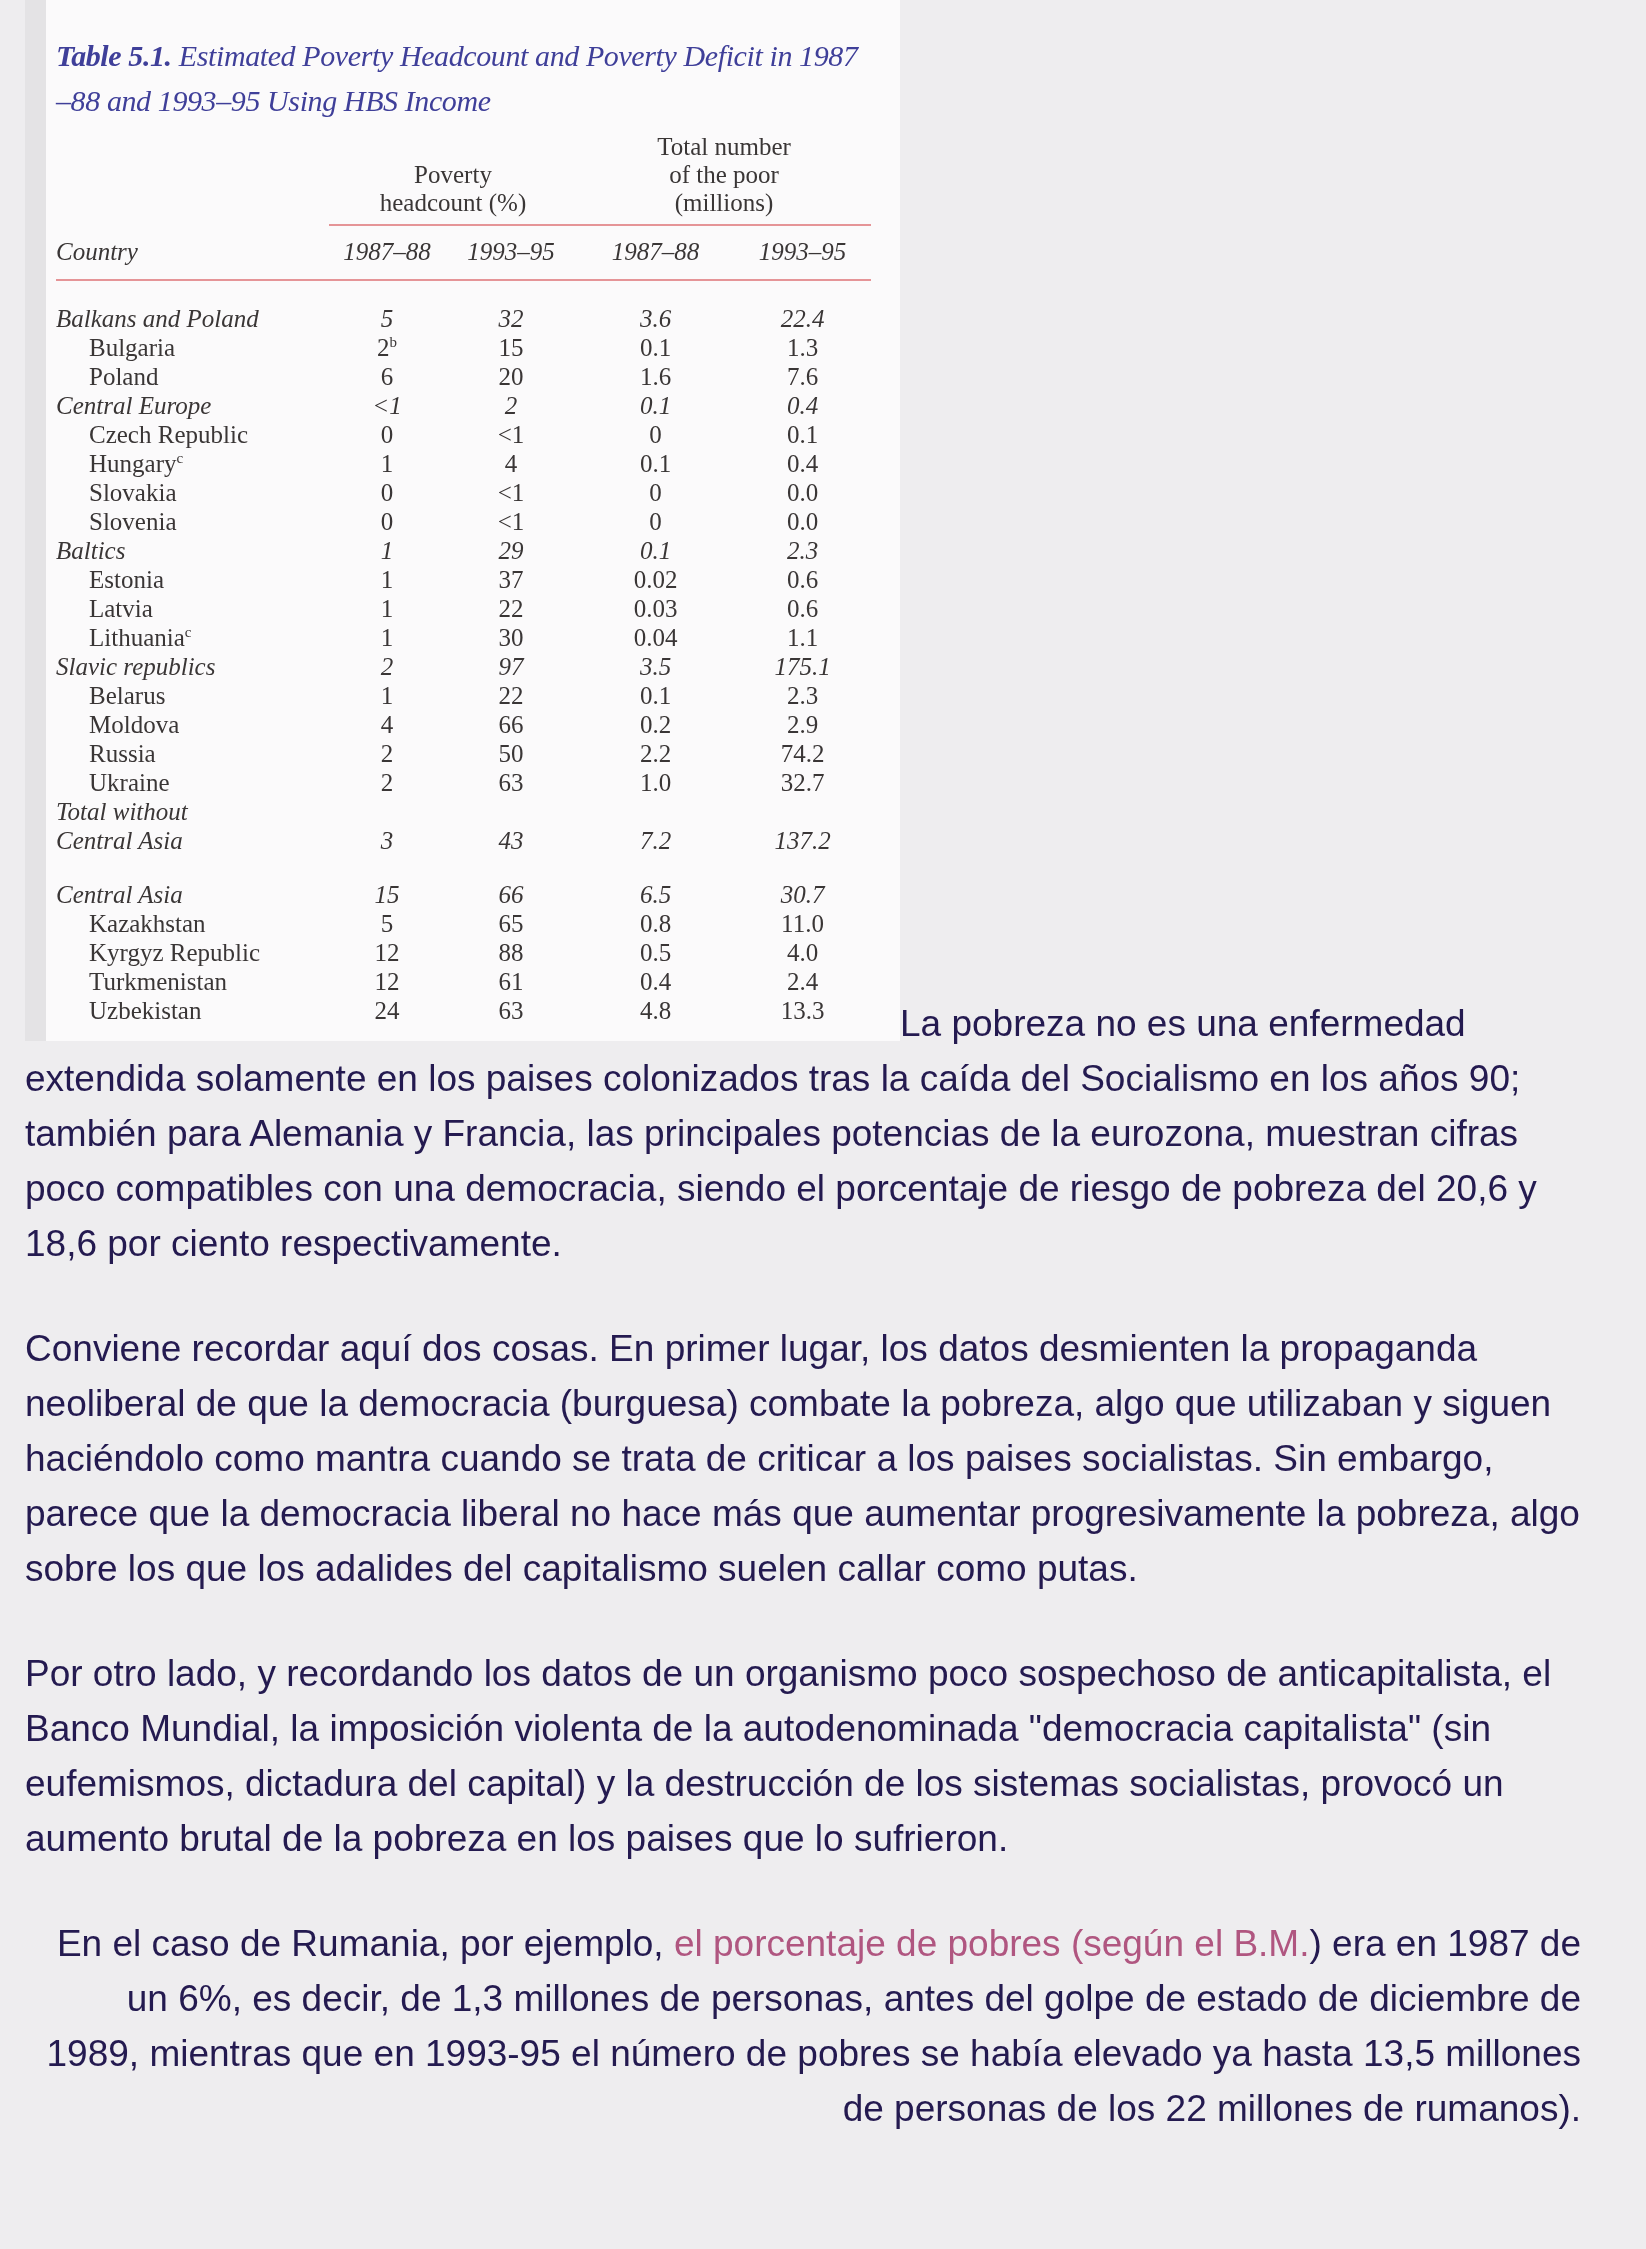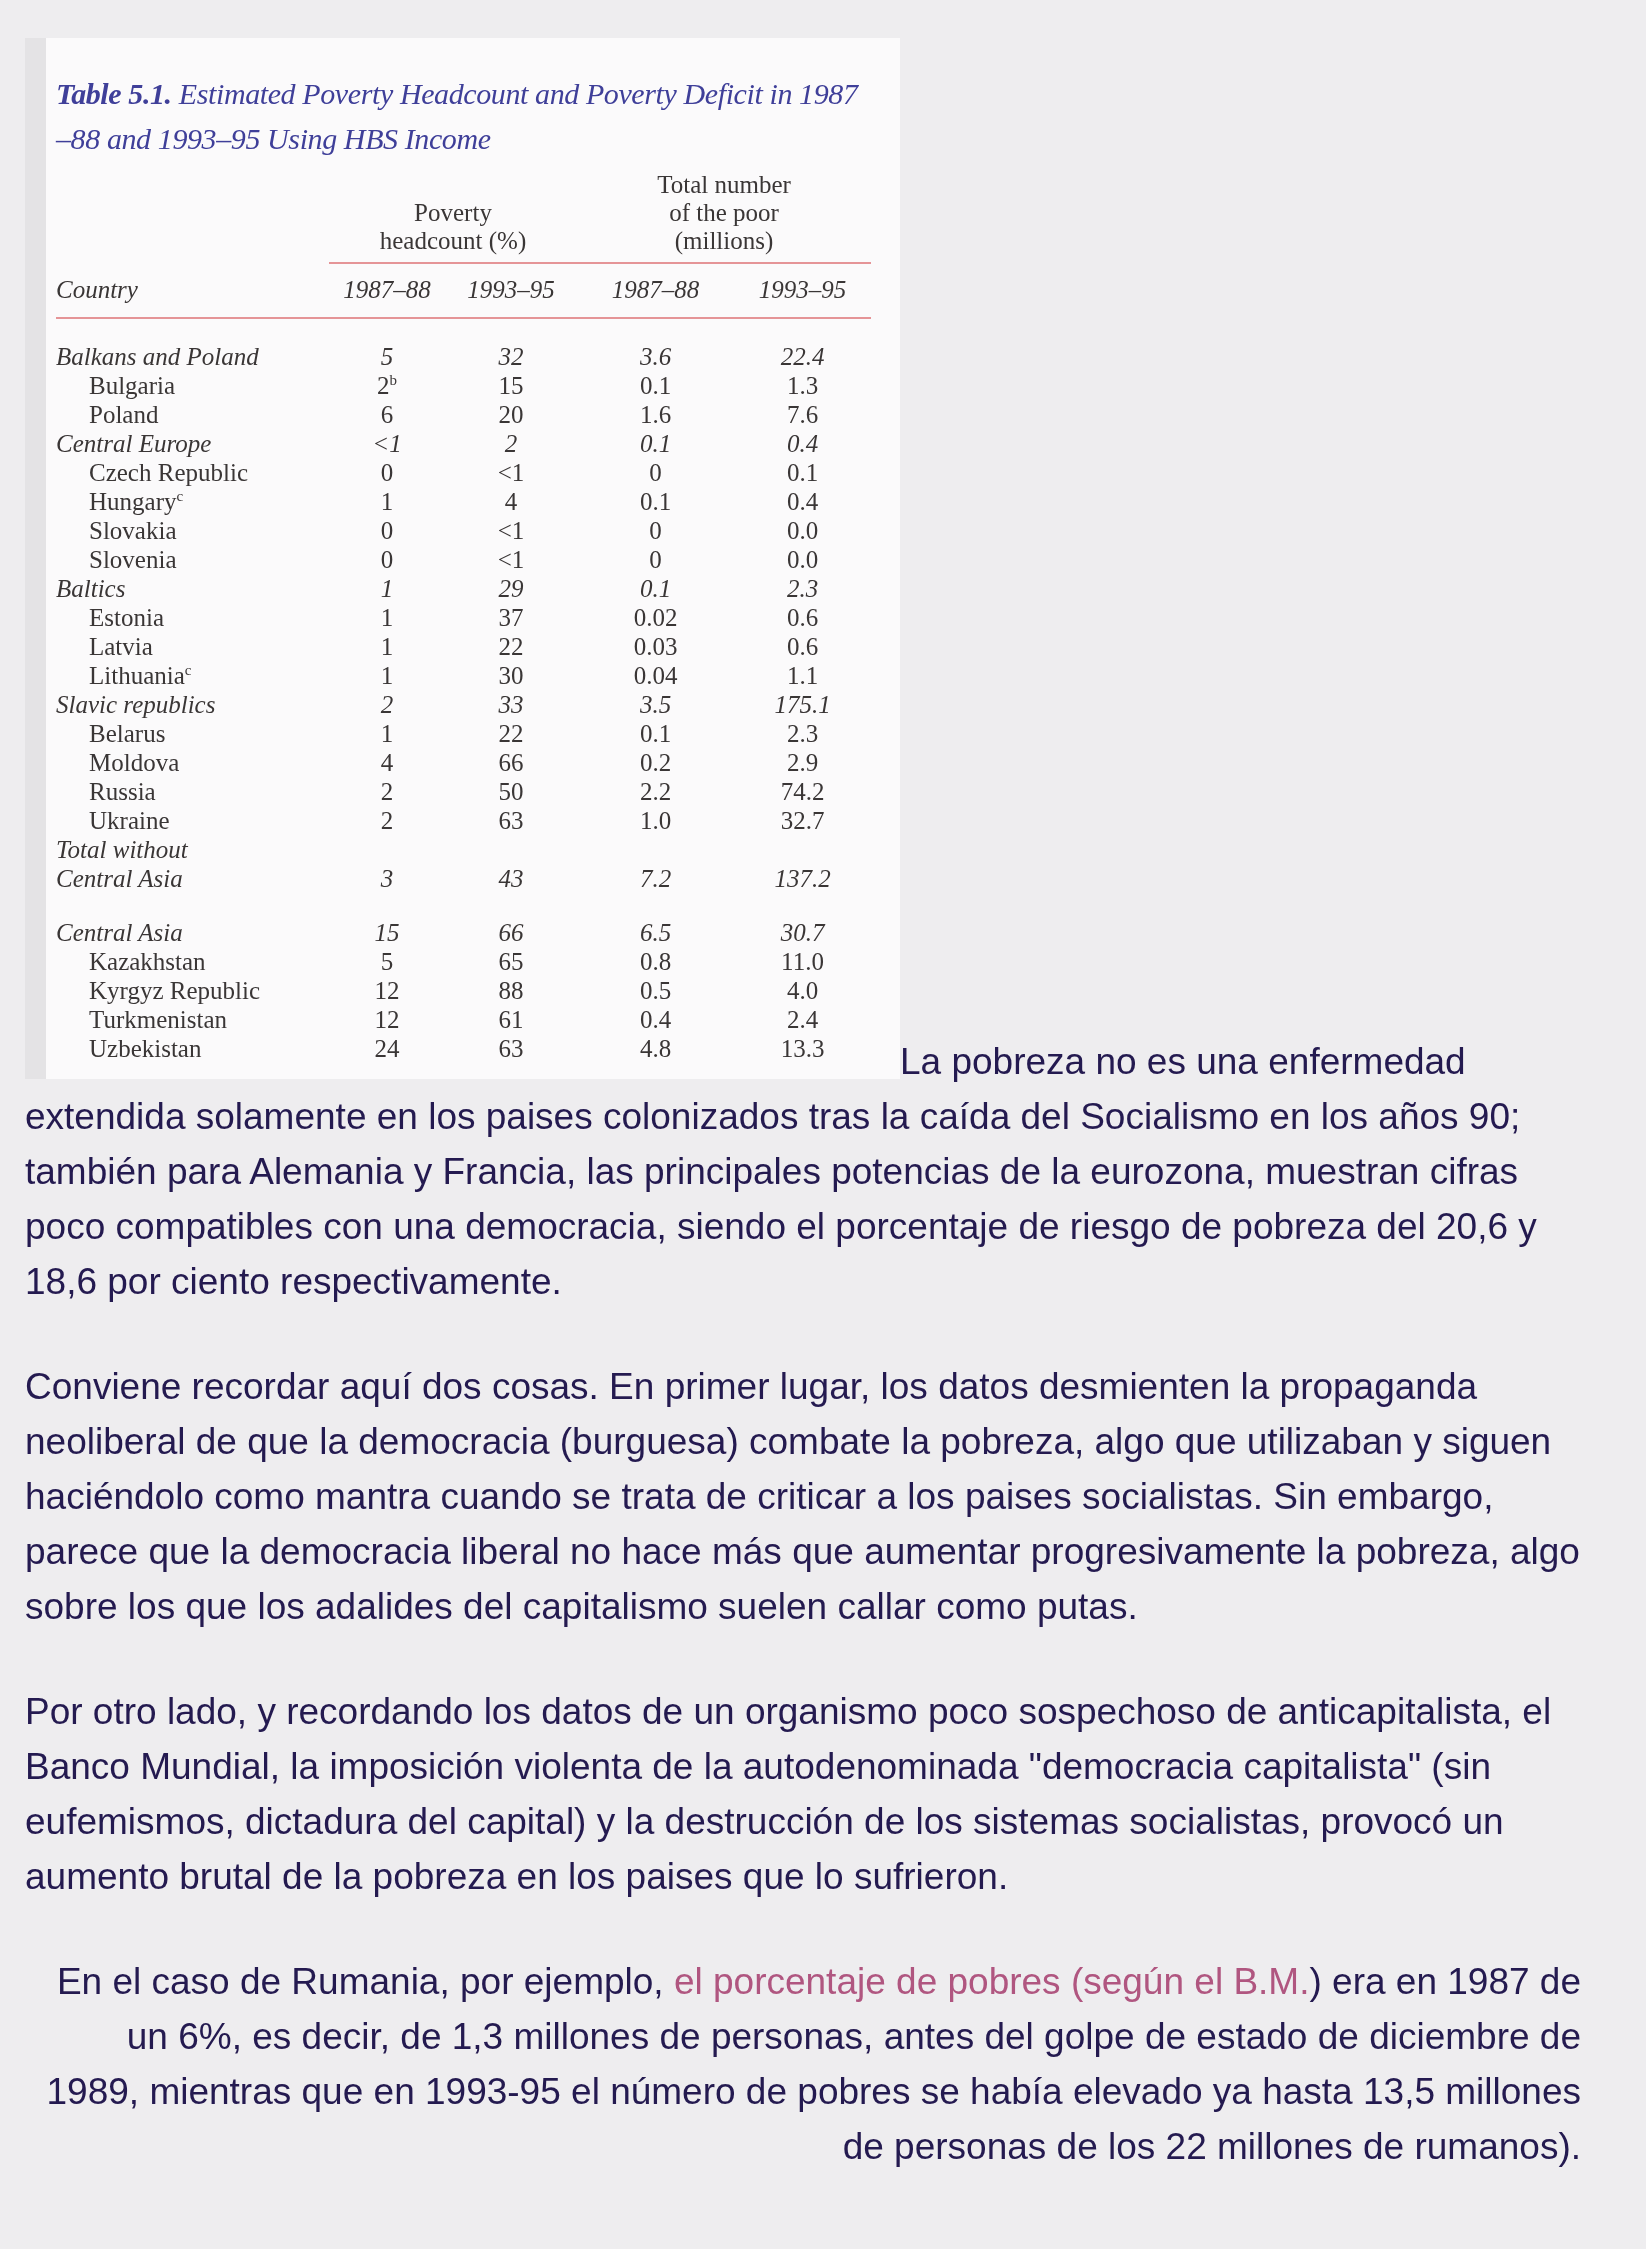--- a/index.html
+++ b/index.html
@@ -18,21 +18,20 @@
     background:var(--page-bg);
     font-family:"Liberation Sans", sans-serif;
     color:var(--body-text);
     overflow:hidden;
   }
   .content{
     padding:0 25px;
     width:1556px;
     font-size:37px;
     line-height:55px;
-    margin-top:38px;
   }
   .para{margin:0 0 50px 0;}
   .para:last-child{margin-bottom:0;text-align:right;}
 
   
   .scan{
     display:inline-block;
     vertical-align:-5px;
     overflow:hidden;
     width:854px;height:1041px;
@@ -204,21 +203,21 @@
             <tr>
               <td class="indent">Lithuania<sup>c</sup></td>
               <td>1</td>
               <td>30</td>
               <td>0.04</td>
               <td>1.1</td>
             </tr>
             <tr class="grp-row">
               <td>Slavic republics</td>
               <td>2</td>
-              <td>33</td>
+              <td>97</td>
               <td>3.5</td>
               <td>175.1</td>
             </tr>
             <tr>
               <td class="indent">Belarus</td>
               <td>1</td>
               <td>22</td>
               <td>0.1</td>
               <td>2.3</td>
             </tr>

